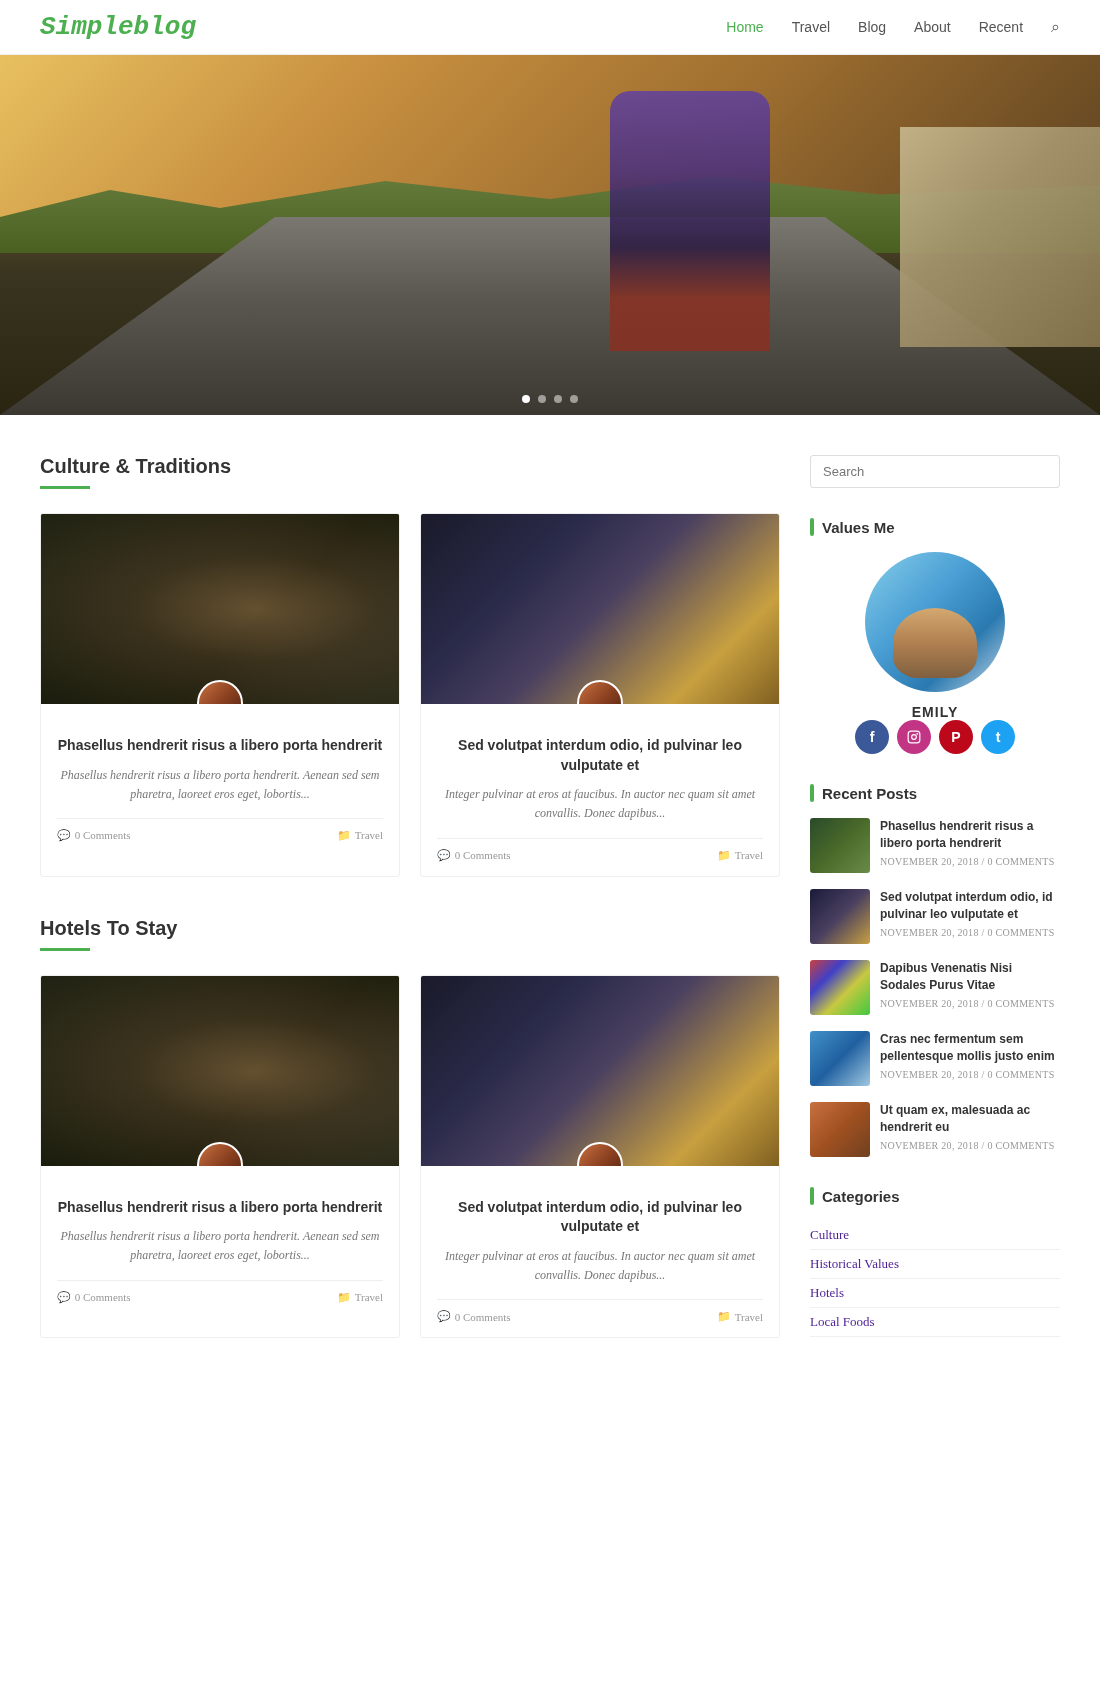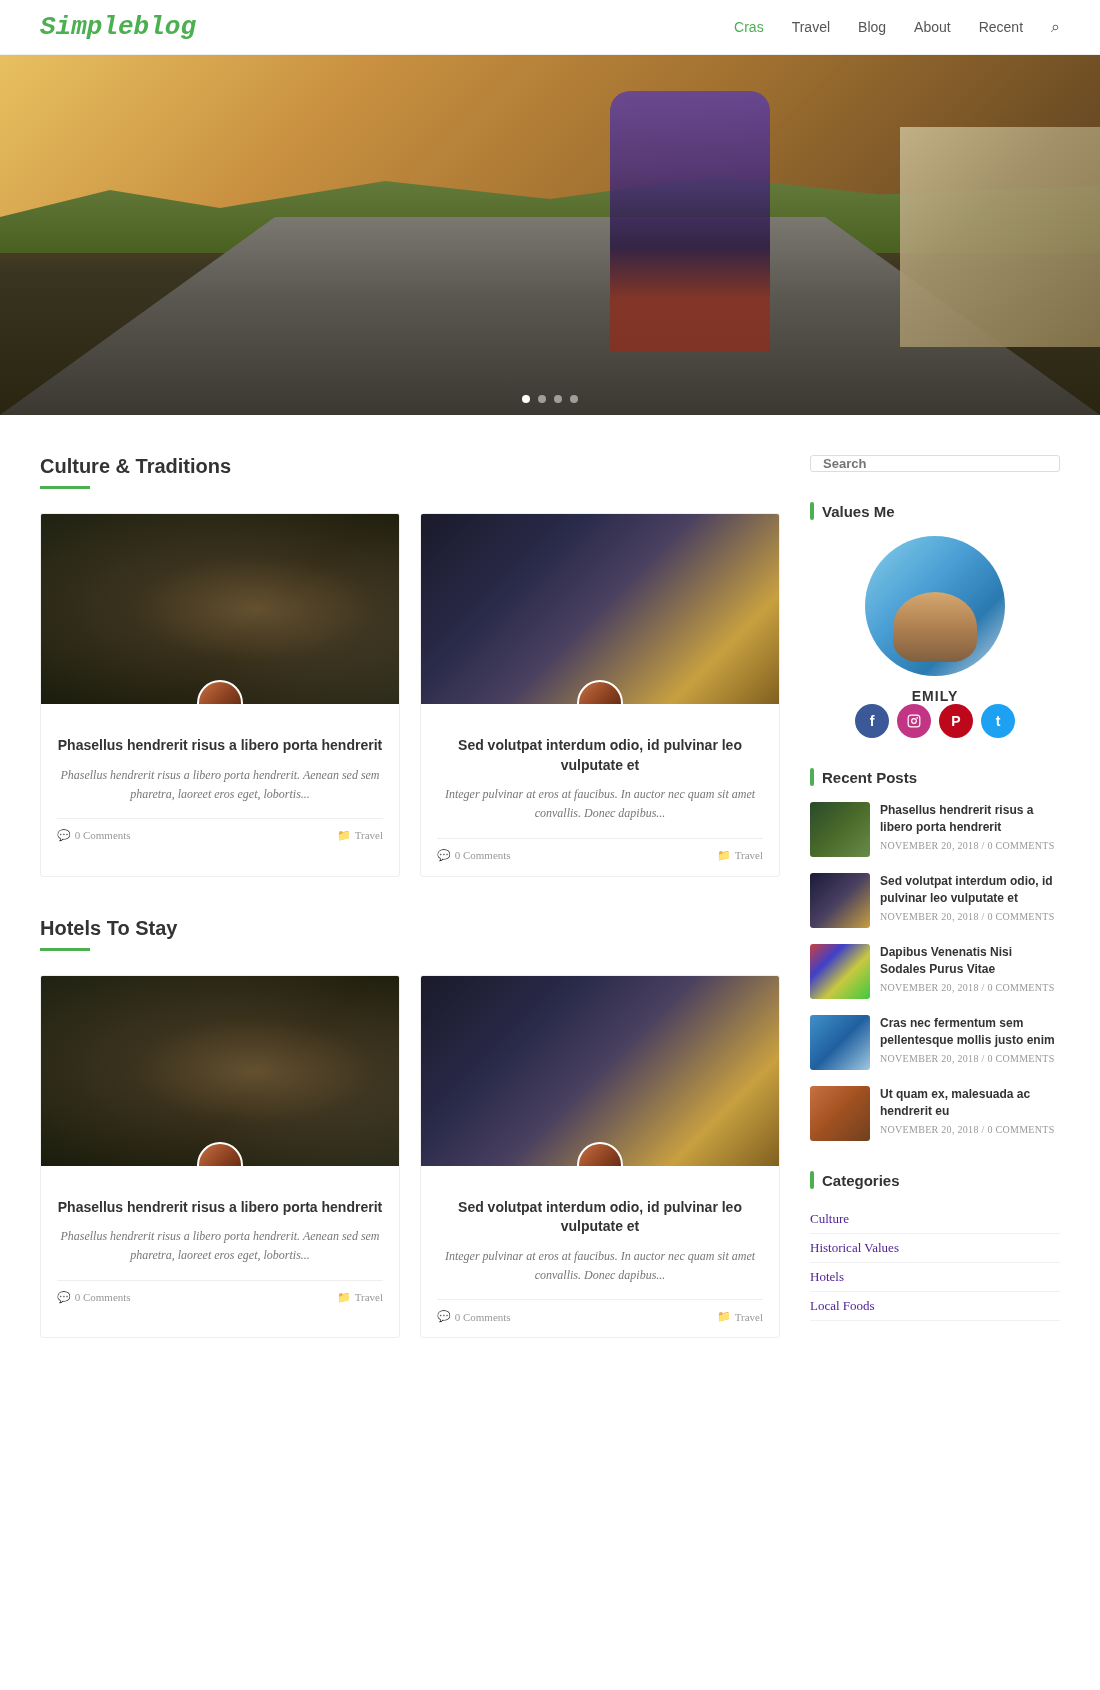--- a/index.html
+++ b/index.html
@@ -209,27 +209,26 @@
       align-items: center;
       gap: 4px;
     }
 
     
     .sidebar-search {
       margin-bottom: 30px;
     }
     .sidebar-search input {
       width: 100%;
-      padding: 0 12px;
+      padding: 8px 12px;
       border: 1px solid #ddd;
       border-radius: 3px;
       font-size: 13px;
       color: #999;
       outline: none;
-      font-weight: bold;
     }
     .sidebar-section-title {
       font-family: Arial, sans-serif;
       font-size: 15px;
       font-weight: bold;
       color: #333;
       margin-bottom: 16px;
       display: flex;
       align-items: center;
       gap: 8px;
@@ -352,21 +351,21 @@
     
     .content-section { margin-bottom: 20px; }
   </style>
 </head>
 <body>
 
 <header class="header">
   <span class="logo">Simpleblog</span>
   <nav>
     <ul class="nav">
-      <li><a href="#" class="active">Cras</a></li>
+      <li><a href="#" class="active">Home</a></li>
       <li><a href="#">Travel</a></li>
       <li><a href="#">Blog</a></li>
       <li><a href="#">About</a></li>
       <li><a href="#">Recent</a></li>
       <li><span class="search-icon">⌕</span></li>
     </ul>
   </nav>
 </header>
 
 <section class="hero">

